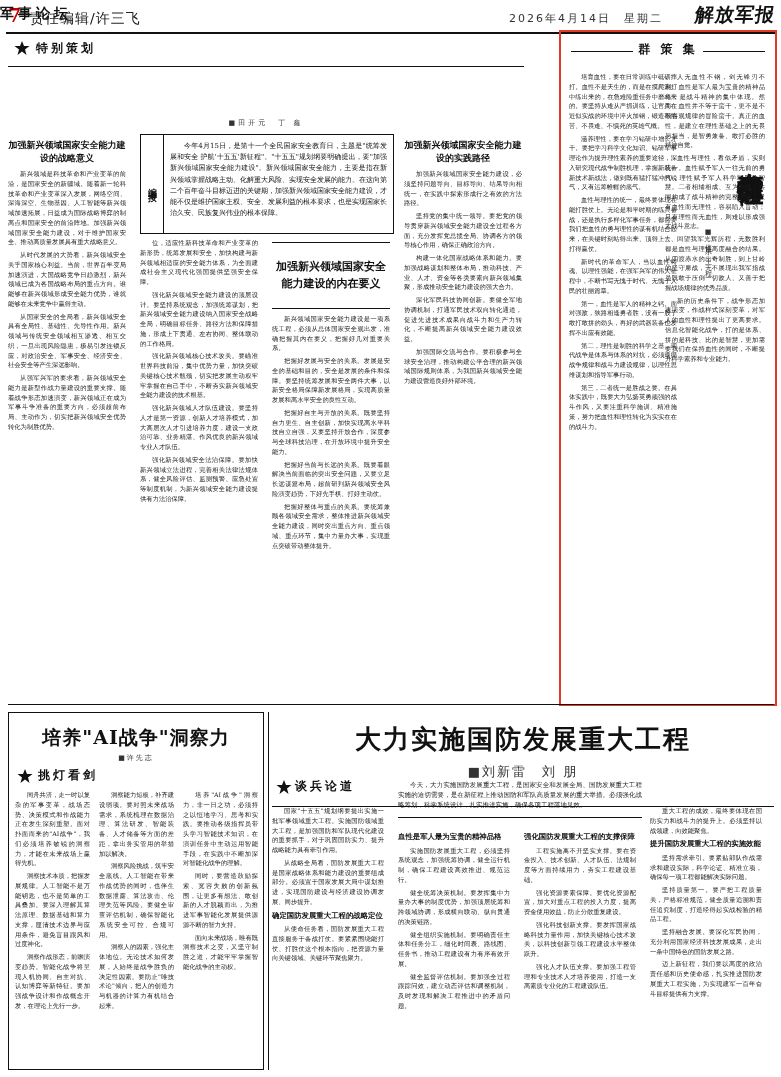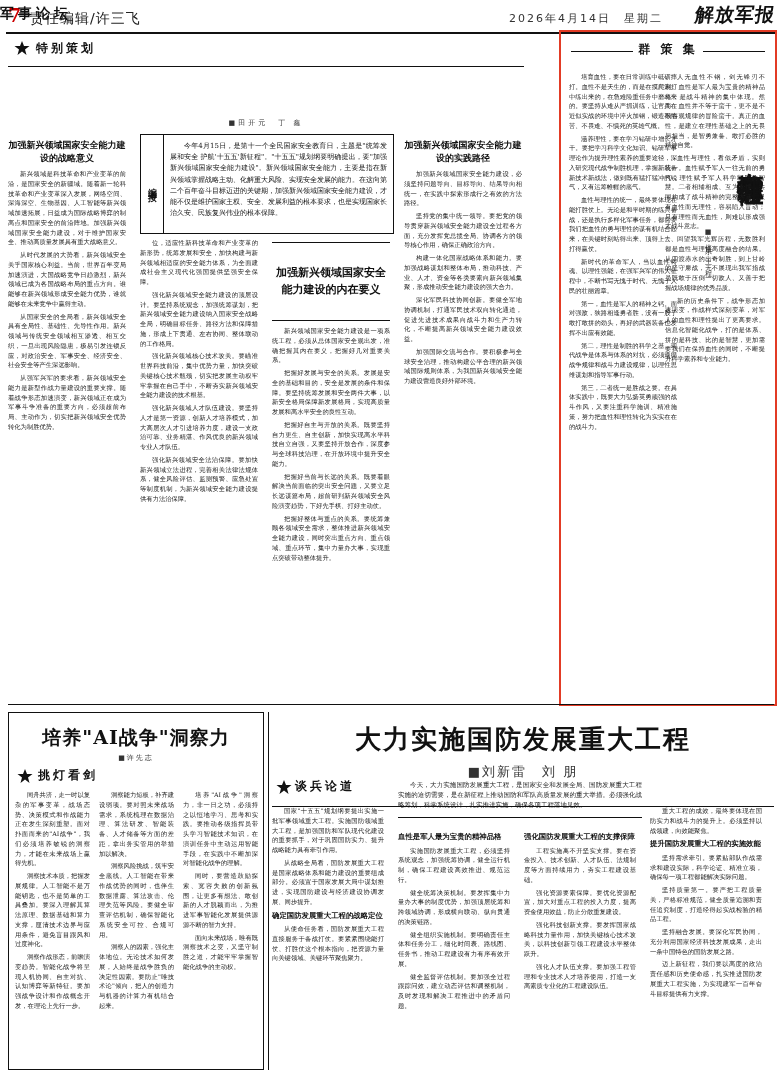--- a/index.html
+++ b/index.html
@@ -71,21 +71,21 @@
     font-family:"DejaVu Serif","Liberation Serif",serif;font-weight:bold;font-size:9px;
   }
   .lead-label .vtext{letter-spacing:3px;}
   .lead-body{flex:1;padding:6px 6px;font-family:"DejaVu Serif","Liberation Serif",serif;font-size:7px;line-height:1.6;text-align:justify;word-break:break-all;}
   .lead-body p{margin:0;text-indent:14px;}
 
   .subhead-box{
     font-family:"DejaVu Serif","Liberation Serif",serif;
     font-weight:bold;font-size:11px;line-height:1.5;text-align:center;
     border-top:1px solid #111;border-bottom:1px solid #111;
-    padding:22px 2px;margin:4px 0 5px;
+    padding:16px 2px;margin:4px 0 5px;
   }
 
   
   .a2{position:absolute;left:536px;top:30px;width:218px;height:676px;border:2px solid #e23b25;padding:4px;box-sizing:border-box;margin-left:23px;}
   .a2-head{position:relative;height:30px;}
   .a2-head .line{position:absolute;top:15px;height:1px;background:#111;}
   .a2-head .l1{left:6px;width:62px;}
   .a2-head .l2{right:6px;width:62px;}
   .a2-head .lbl{position:absolute;left:0;right:0;top:5px;text-align:center;font-family:"DejaVu Serif","Liberation Serif",serif;font-weight:bold;font-size:12px;letter-spacing:3px;}
   .a2-title{

